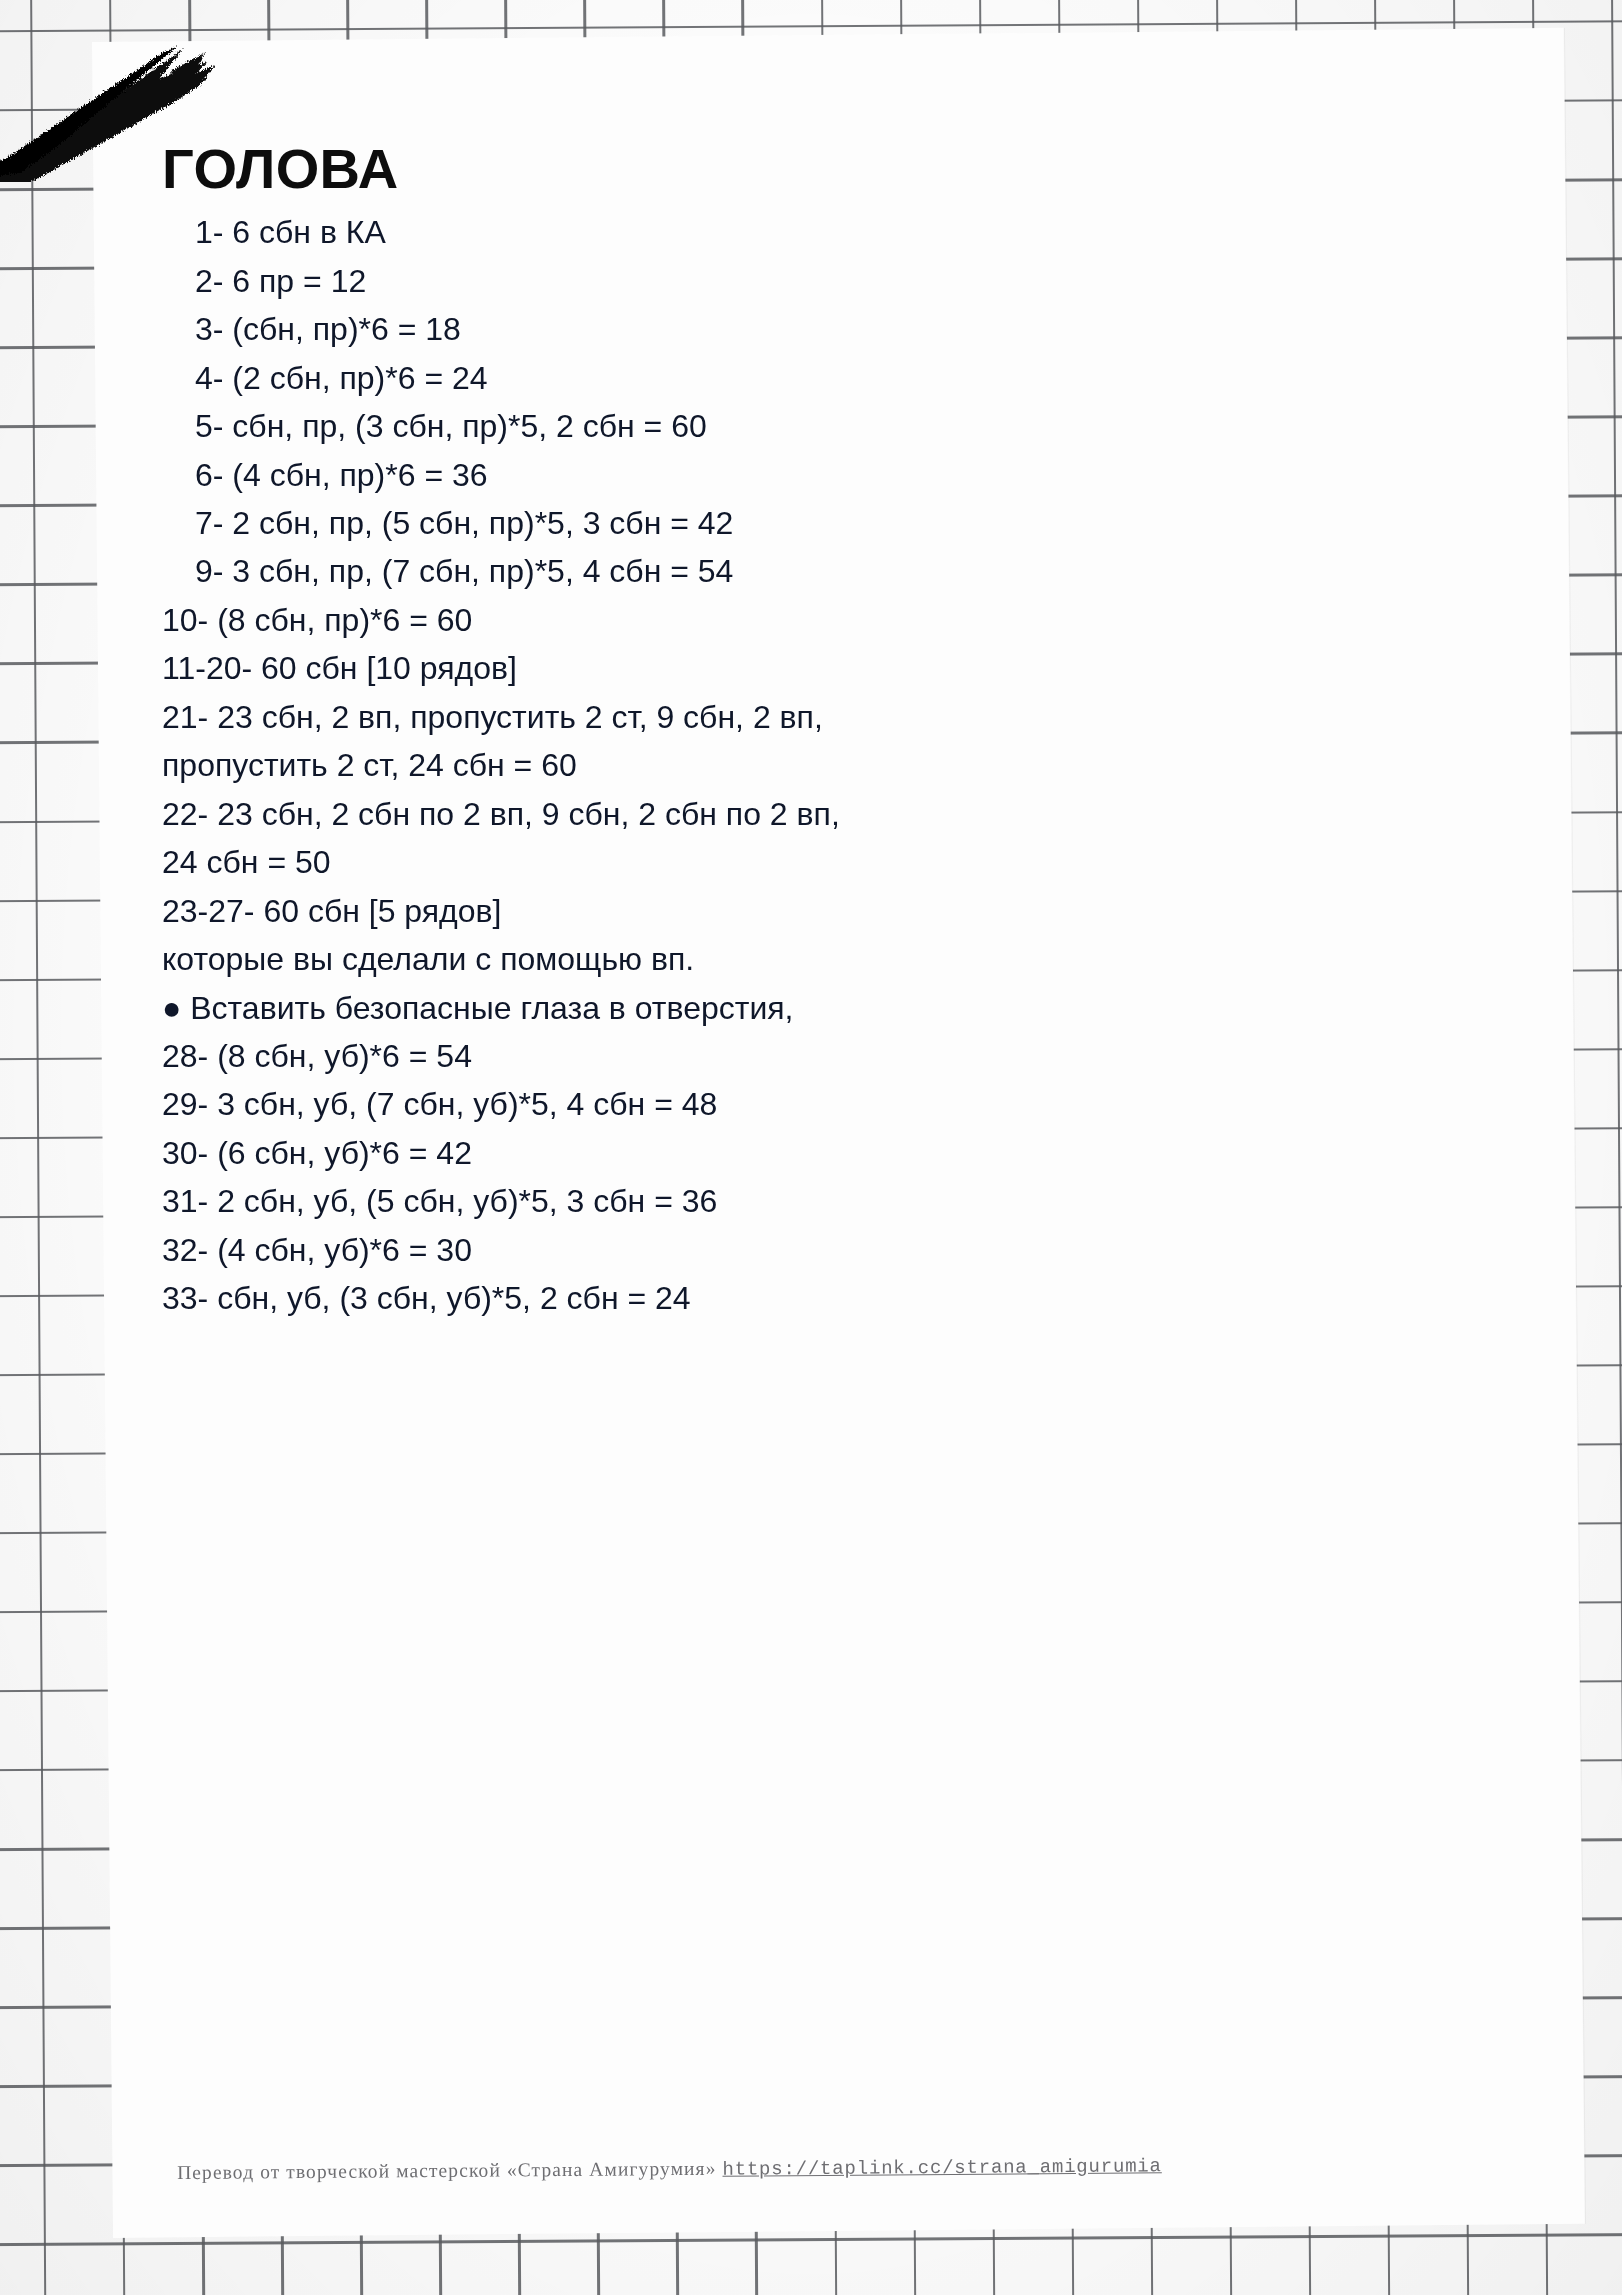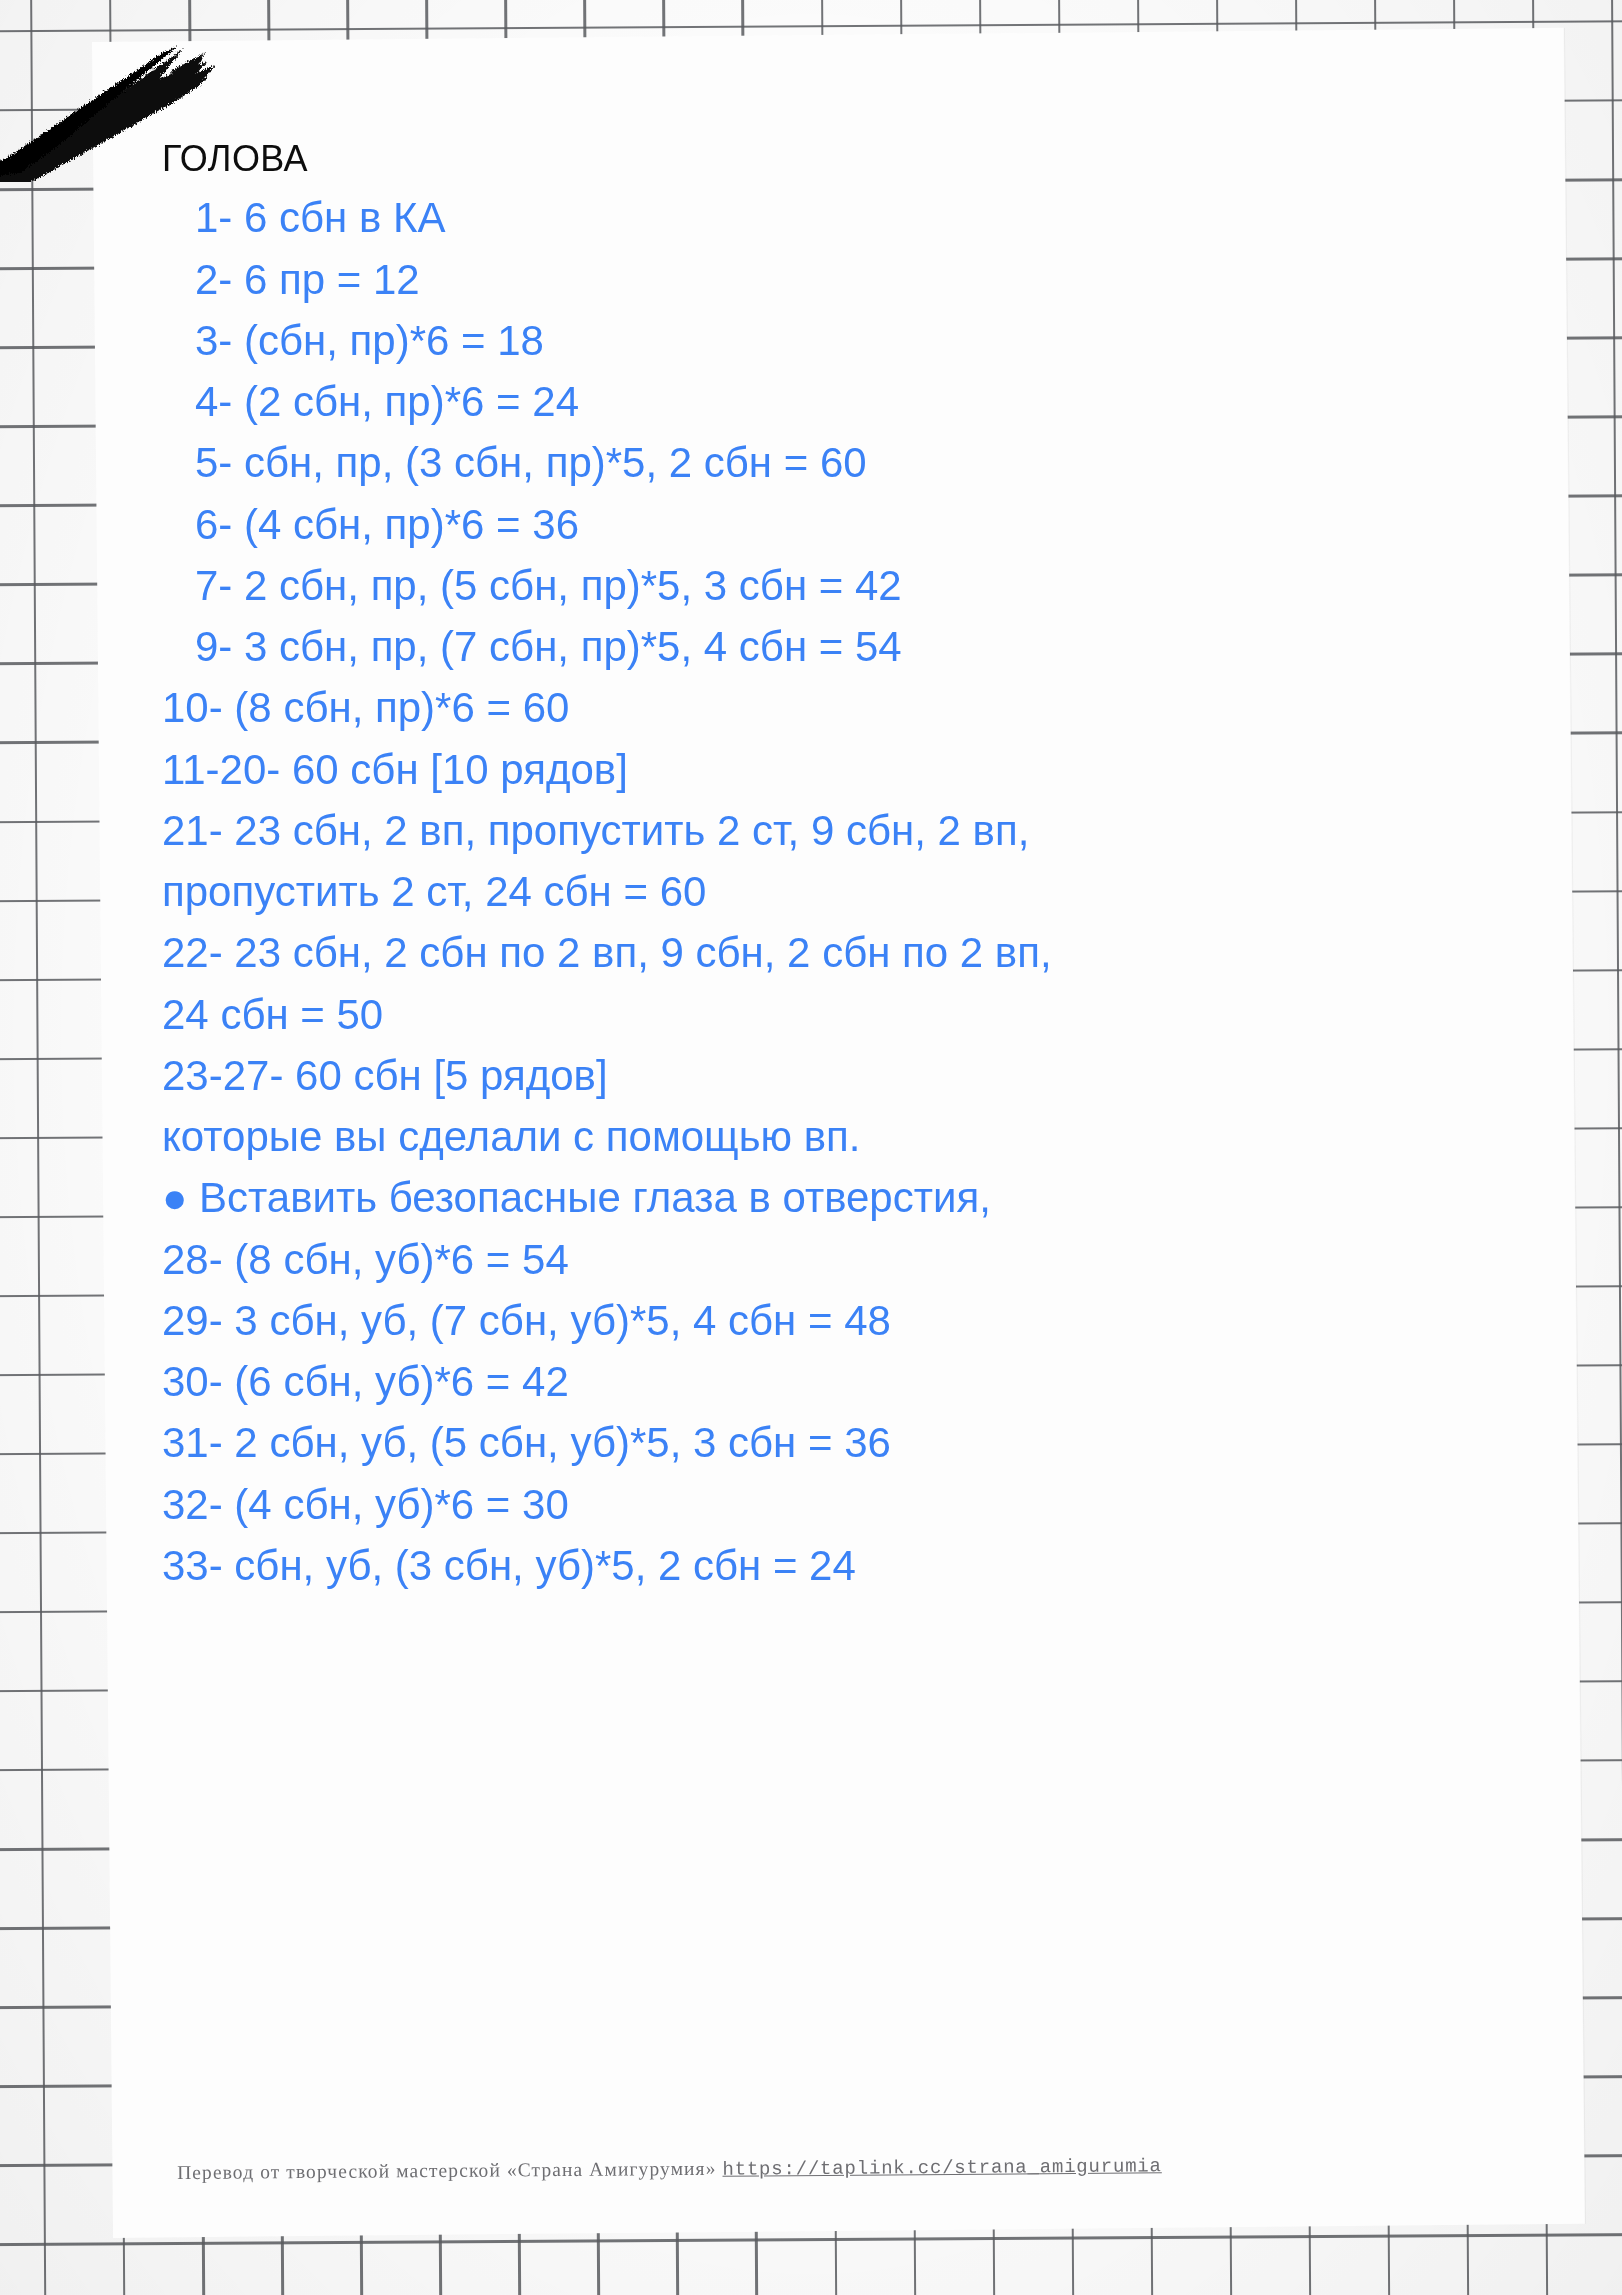--- a/index.html
+++ b/index.html
@@ -58,34 +58,34 @@
   }
 
   
   #content{
     position:absolute;
     left:162px; top:140px;
     width:1322px;
     color:#111;
   }
   #page-title{
-    font-size:36px;
-    font-weight:normal;
+    font-size:56px;
+    font-weight:bold;
     letter-spacing:0.4px;
     line-height:1.05;
     margin:0 0 13.5px 0;
     color:#0d0d0d;
   }
   .rows{
     margin:0;padding:0;list-style:none;
   }
   .row{
-    font-size:42px;
+    font-size:32px;
     line-height:1.28;
-    color:#3b82f6;
+    color:#0f172a;
     white-space:pre-wrap;
     margin:0;
     padding:0 0 7.5px 0;
   }
   .row.indent{ padding-left:33px; }
 
   
   #footer{
     position:absolute;
     left:177px;

